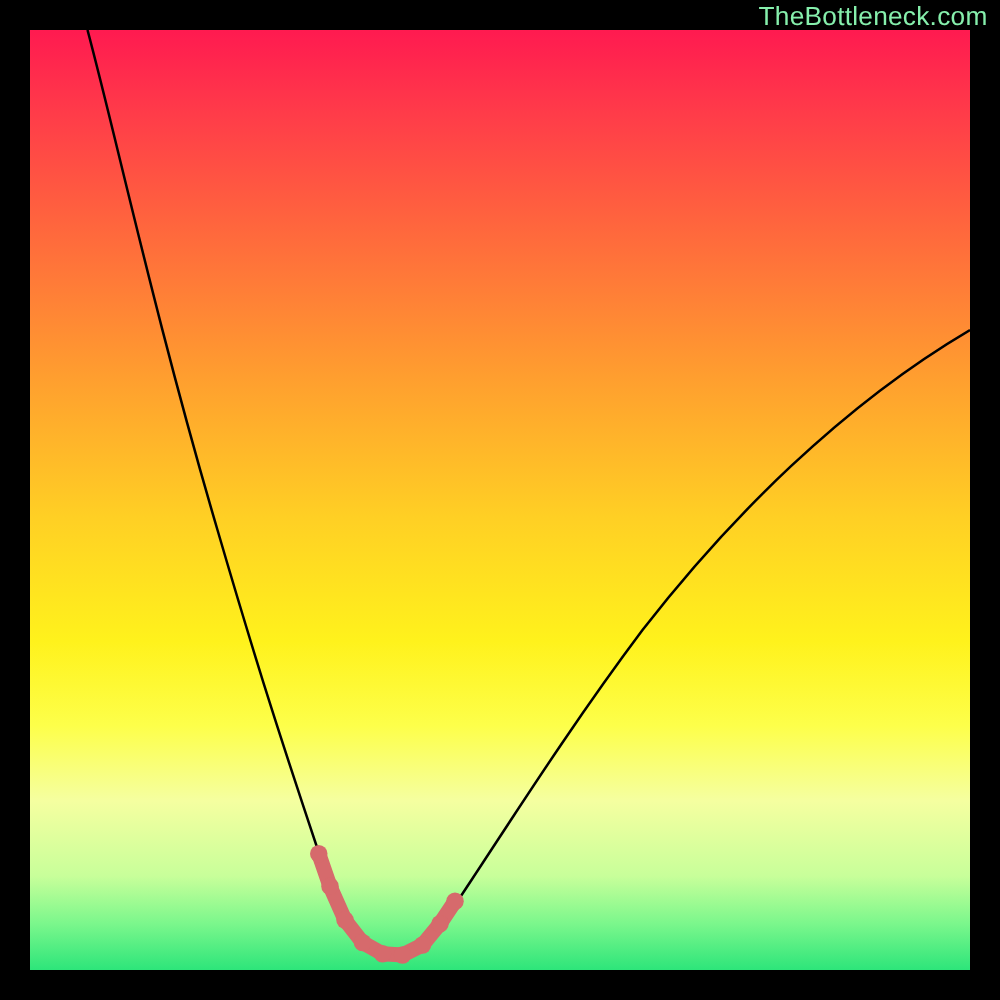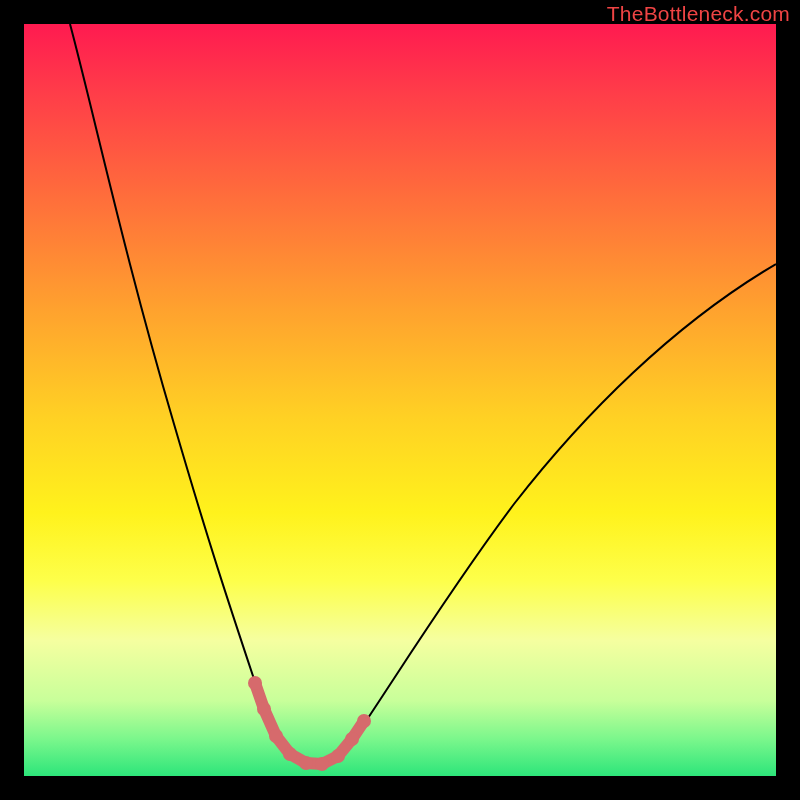--- a/index.html
+++ b/index.html
@@ -29,21 +29,21 @@
       #f5ffa0 82%,
       #c8ff9a 90%,
       #7cf78c 95%,
       #2de57a 100%
     );
   }
   .watermark {
     position: absolute;
     top: 2px;
     right: 10px;
-    color: #ef4444;
+    color: #86efac;
     font-size: 21px;
     font-weight: 500;
     letter-spacing: 0.2px;
     z-index: 5;
   }
   svg {
     position: absolute;
     left: 0;
     top: 0;
     width: 752px;

